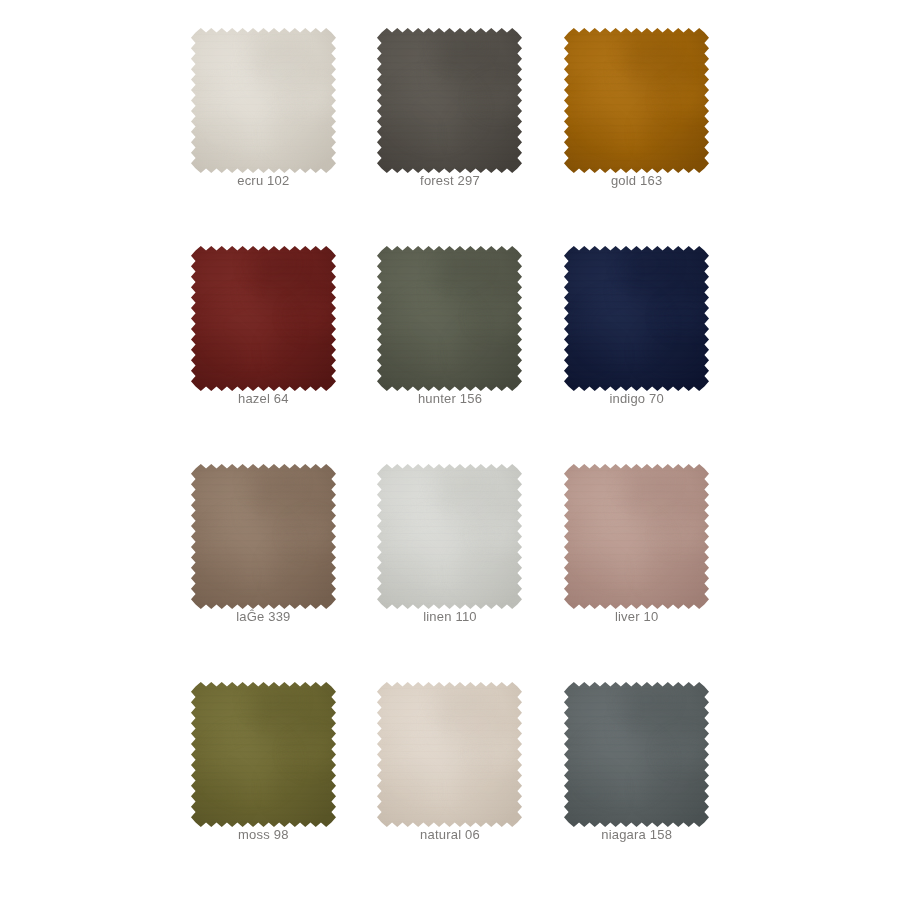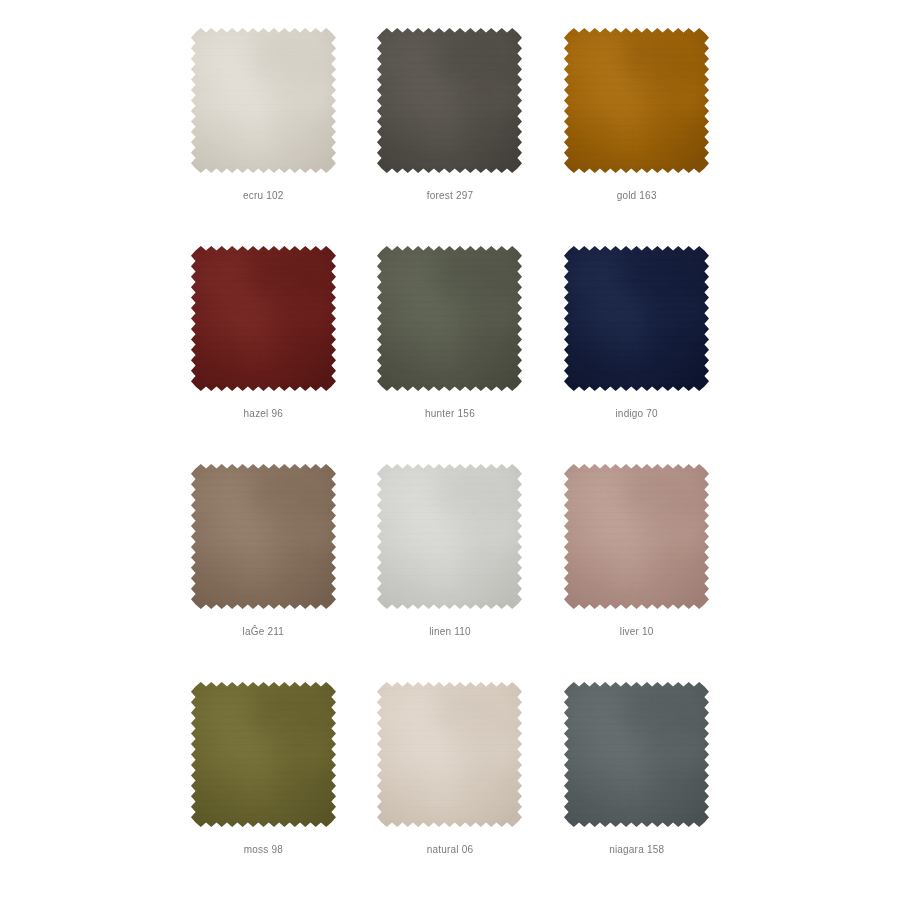--- a/index.html
+++ b/index.html
@@ -50,22 +50,21 @@
   }
 
   .swatch-figure svg {
     display: block;
     width: 145px;
     height: 145px;
     overflow: visible;
   }
 
   .swatch-label {
-    margin-top: 17px;
-    font-size: 10px;
+    font-size: 13px;
     line-height: 1.2;
     color: #7c7a78;
     letter-spacing: 0.2px;
     text-align: left;
     white-space: nowrap;
     font-family: "Liberation Sans", sans-serif;
   }
 </style>
 </head>
 <body>
@@ -251,21 +250,21 @@
               <rect x="0" y="97" width="145" height="1.1" fill="#551715" opacity="0.07"></rect>
               <rect x="0" y="104" width="145" height="1.1" fill="#551715" opacity="0.07"></rect>
               <rect x="0" y="111" width="145" height="1.1" fill="#551715" opacity="0.07"></rect>
               <rect x="0" y="118" width="145" height="1.1" fill="#551715" opacity="0.07"></rect>
               <rect x="0" y="125" width="145" height="1.1" fill="#551715" opacity="0.07"></rect>
               <rect x="0" y="132" width="145" height="1.1" fill="#551715" opacity="0.07"></rect>
               <rect x="0" y="139" width="145" height="1.1" fill="#551715" opacity="0.07"></rect>
             </g>
           </svg>
         </div>
-        <div class="swatch-label">hazel 96</div>
+        <div class="swatch-label">hazel 64</div>
       </div>
       <div class="swatch-cell">
         <div class="swatch-figure">
           <svg viewBox="0 0 145 145">
             <defs>
               <radialGradient id="g4" cx="42%" cy="34%" r="78%">
                 <stop offset="0%" stop-color="#666a5a"></stop>
                 <stop offset="62%" stop-color="#575a4c"></stop>
                 <stop offset="100%" stop-color="#474a3e"></stop>
               </radialGradient>
@@ -392,21 +391,21 @@
               <rect x="0" y="97" width="145" height="1.1" fill="#75604f" opacity="0.07"></rect>
               <rect x="0" y="104" width="145" height="1.1" fill="#75604f" opacity="0.07"></rect>
               <rect x="0" y="111" width="145" height="1.1" fill="#75604f" opacity="0.07"></rect>
               <rect x="0" y="118" width="145" height="1.1" fill="#75604f" opacity="0.07"></rect>
               <rect x="0" y="125" width="145" height="1.1" fill="#75604f" opacity="0.07"></rect>
               <rect x="0" y="132" width="145" height="1.1" fill="#75604f" opacity="0.07"></rect>
               <rect x="0" y="139" width="145" height="1.1" fill="#75604f" opacity="0.07"></rect>
             </g>
           </svg>
         </div>
-        <div class="swatch-label">laĜe 211</div>
+        <div class="swatch-label">laĜe 339</div>
       </div>
       <div class="swatch-cell">
         <div class="swatch-figure">
           <svg viewBox="0 0 145 145">
             <defs>
               <radialGradient id="g7" cx="42%" cy="34%" r="78%">
                 <stop offset="0%" stop-color="#dedfdb"></stop>
                 <stop offset="62%" stop-color="#cfd0cb"></stop>
                 <stop offset="100%" stop-color="#bdbeb8"></stop>
               </radialGradient>

